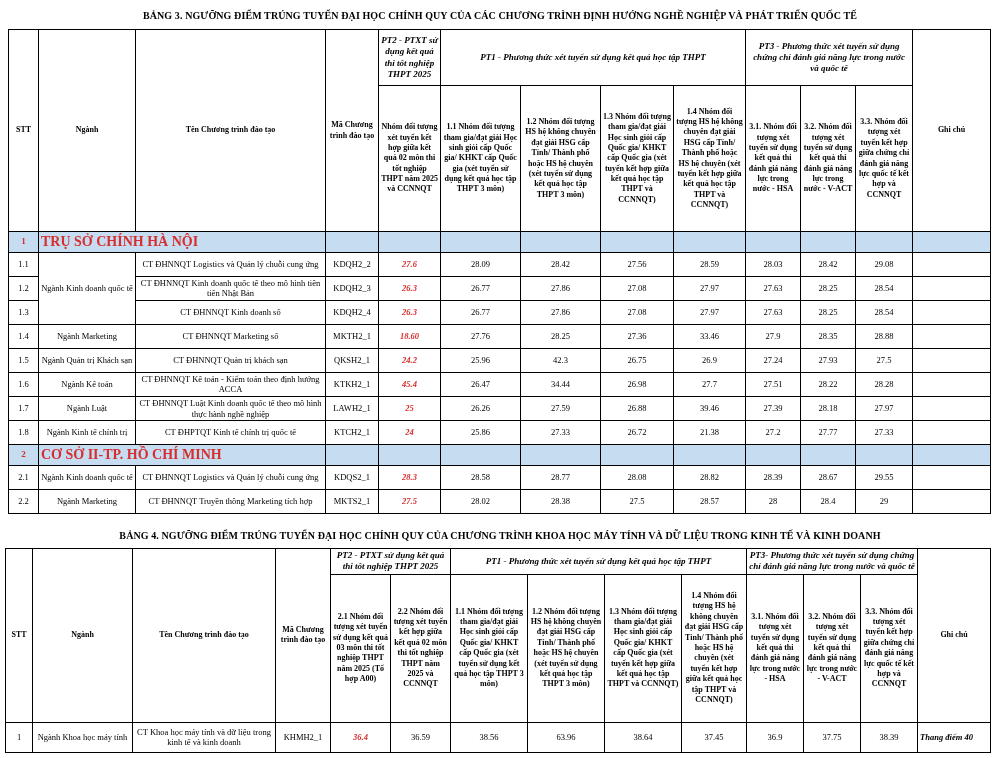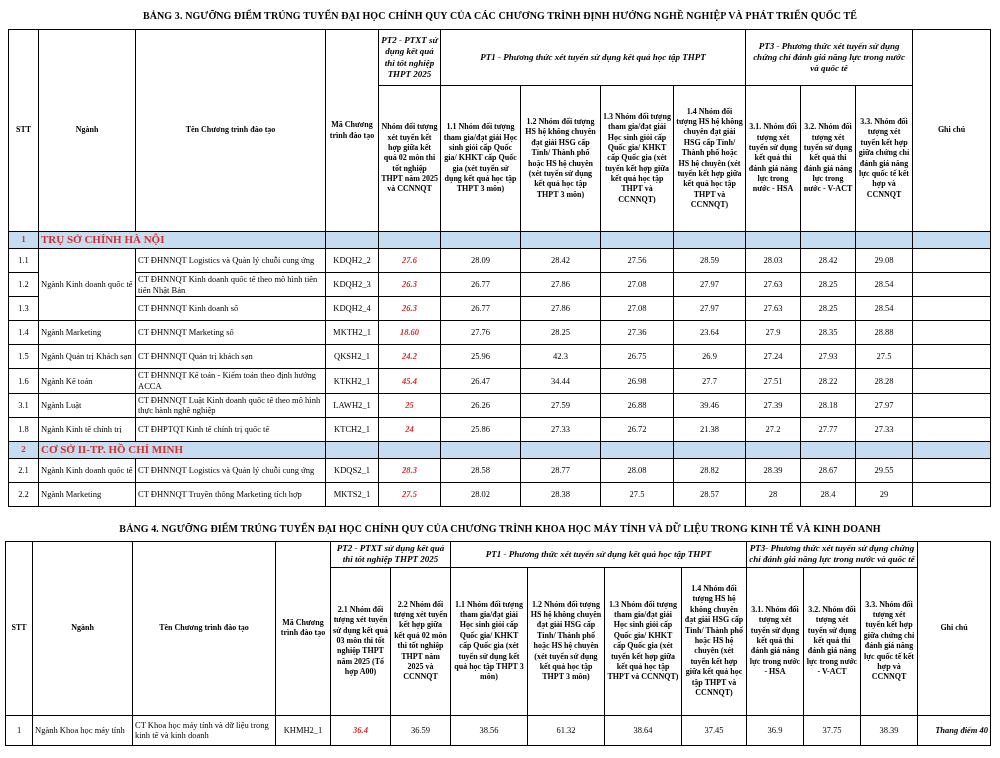--- a/index.html
+++ b/index.html
@@ -29,25 +29,25 @@
   .t3 tr.gh{height:56px;}
   .t3 tr.sh{height:146px;}
   .t4 tr.gh{height:26px;}
   .t4 tr.sh{height:148px;}
   .t3 tr{height:24px;}
   .t4 tr.data{height:30px;}
   tr.secrow{height:17px;}
   
   .h{font-weight:bold;font-size:8px;line-height:1.3;}
   .g{font-weight:bold;font-style:italic;font-size:9px;}
-  .L{text-align:left;}
+  .L{text-align:center;}
   .red{color:var(--red);font-weight:bold;font-style:italic;}
-  .sec{color:var(--red);font-weight:bold;text-align:left;font-size:11px;}
+  .sec{color:var(--red);font-weight:bold;text-align:left;font-size:14px;}
   .secnum{color:var(--red);font-weight:bold;font-size:9px;}
-  .note{font-weight:bold;font-style:italic;text-align:right;}
+  .note{font-weight:bold;font-style:italic;text-align:left;}
   tr.blue td{background:var(--secbg);}
 </style>
 </head>
 <body>
 
 <div class="doc-title">BẢNG 3. NGƯỠNG ĐIỂM TRÚNG TUYỂN ĐẠI HỌC CHÍNH QUY CỦA CÁC CHƯƠNG TRÌNH ĐỊNH HƯỚNG NGHỀ NGHIỆP VÀ PHÁT TRIỂN QUỐC TẾ</div>
 
 <table class="t3">
   <colgroup>
     <col style="width:30px">
@@ -144,21 +144,21 @@
       </tr>
       <tr>
         <td>1.4</td>
         <td class="L">Ngành Marketing</td>
         <td class="L">CT ĐHNNQT Marketing số</td>
         <td>MKTH2_1</td>
         <td class="red">18.60</td>
         <td>27.76</td>
         <td>28.25</td>
         <td>27.36</td>
-        <td>23.64</td>
+        <td>33.46</td>
         <td>27.9</td>
         <td>28.35</td>
         <td>28.88</td>
         <td></td>
       </tr>
       <tr>
         <td>1.5</td>
         <td class="L">Ngành Quản trị Khách sạn</td>
         <td class="L">CT ĐHNNQT Quản trị khách sạn</td>
         <td>QKSH2_1</td>
@@ -181,21 +181,21 @@
         <td>26.47</td>
         <td>34.44</td>
         <td>26.98</td>
         <td>27.7</td>
         <td>27.51</td>
         <td>28.22</td>
         <td>28.28</td>
         <td></td>
       </tr>
       <tr>
-        <td>3.1</td>
+        <td>1.7</td>
         <td class="L">Ngành Luật</td>
         <td class="L">CT ĐHNNQT Luật Kinh doanh quốc tế theo mô hình thực hành nghề nghiệp</td>
         <td>LAWH2_1</td>
         <td class="red">25</td>
         <td>26.26</td>
         <td>27.59</td>
         <td>26.88</td>
         <td>39.46</td>
         <td>27.39</td>
         <td>28.18</td>
@@ -306,21 +306,21 @@
         <td class="h">3.3. Nhóm đối tượng xét tuyển kết hợp giữa chứng chỉ đánh giá năng lực quốc tế kết hợp và CCNNQT</td>
       </tr>
       <tr class="data">
         <td>1</td>
         <td class="L">Ngành Khoa học máy tính</td>
         <td class="L">CT Khoa học máy tính và dữ liệu trong kinh tế và kinh doanh</td>
         <td>KHMH2_1</td>
         <td class="red">36.4</td>
         <td>36.59</td>
         <td>38.56</td>
-        <td>61.32</td>
+        <td>63.96</td>
         <td>38.64</td>
         <td>37.45</td>
         <td>36.9</td>
         <td>37.75</td>
         <td>38.39</td>
         <td class="note">Thang điểm 40</td>
       </tr>
     </tbody>
 </table>
 

